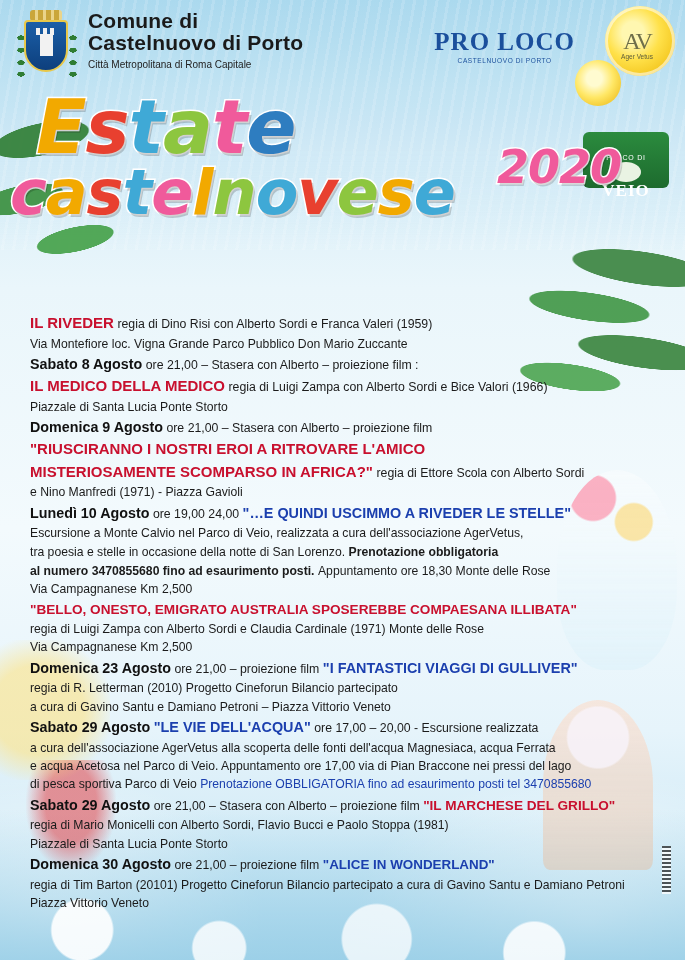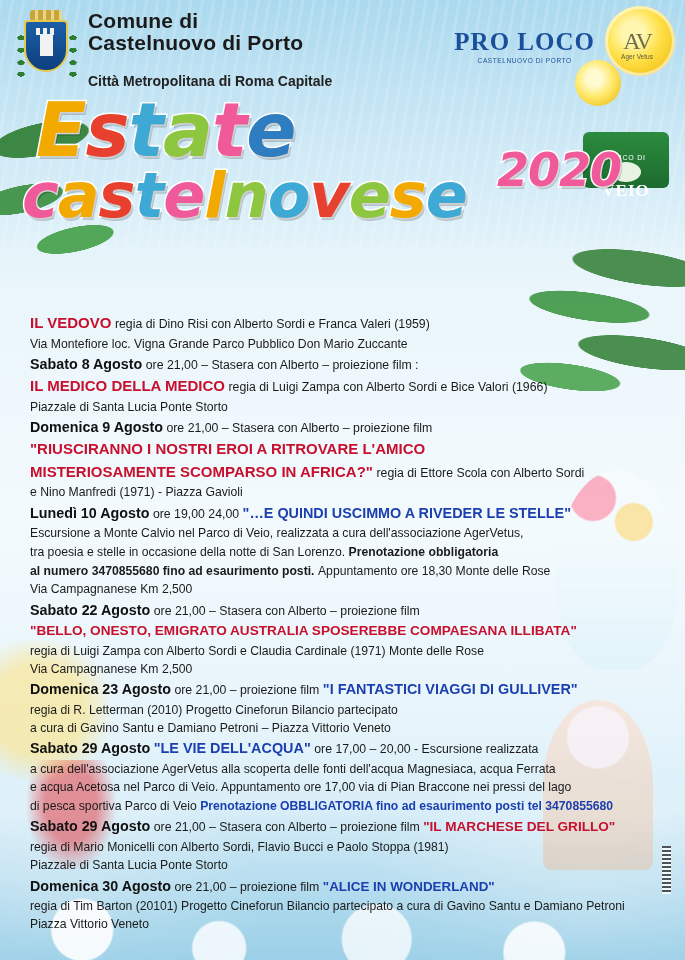--- a/index.html
+++ b/index.html
@@ -121,23 +121,23 @@
     background:radial-gradient(ellipse 6px 4px at 50% 12%, #2f7d33 0 60%, transparent 62%),
                radial-gradient(ellipse 6px 4px at 50% 38%, #2f7d33 0 60%, transparent 62%),
                radial-gradient(ellipse 6px 4px at 50% 64%, #2f7d33 0 60%, transparent 62%),
                radial-gradient(ellipse 6px 4px at 50% 88%, #2f7d33 0 60%, transparent 62%);
   }
   .crest .laurel-l { left:-2px; } .crest .laurel-r { right:-2px; }
 
   .comune { margin-left:10px; line-height:1.05; }
   .comune .l1 { font-size:21px; font-weight:bold; color:#1a1a1a; letter-spacing:.2px; }
   .comune .l2 { font-size:21px; font-weight:bold; color:#1a1a1a; letter-spacing:.2px; }
-  .comune .l3 { font-size:14px; font-weight:bold; color:#222; margin-top:20px; }
-
-  .logos { margin-left:auto; display:flex; align-items:flex-start; gap:12px; padding-top:18px; padding-right:4px; }
+  .comune .l3 { font-size:10px; font-weight:normal; color:#222; margin-top:6px; }
+
+  .logos { margin-left:auto; display:flex; align-items:flex-start; gap:32px; padding-top:18px; padding-right:4px; }
   .logo-proloco { text-align:center; }
   .logo-proloco .pl-main { font-family:"Liberation Serif", serif; font-size:25px; color:#1b4f9c; letter-spacing:1px; font-weight:bold; }
   .logo-proloco .pl-sub { font-size:6.5px; color:#1b4f9c; letter-spacing:.6px; margin-top:1px; }
   .logo-agervetus { text-align:center; width:60px; }
   .logo-agervetus .av-mark { font-family:"Liberation Serif", serif; font-size:24px; color:#6f6f4a; letter-spacing:-2px; }
   .logo-agervetus .av-sub { font-size:6.5px; color:#5c5c3c; margin-top:-2px; }
   .logo-veio {
     width:86px; height:56px; border-radius:6px;
     background:linear-gradient(180deg,#2b8b3e,#1d6b2e);
     color:#fff; text-align:center; padding-top:22px;margin-top:22px;
@@ -167,21 +167,21 @@
     position:absolute; left:497px; top:56px;
     font-family:"DejaVu Sans", sans-serif;
     font-size:46px; font-weight:bold; font-style:italic;
     color:#f05a9b;
     -webkit-text-stroke:3px #ffffff;
     paint-order:stroke fill;
     text-shadow:2px 3px 0 rgba(0,0,0,.15);
     letter-spacing:-1px;
   }
   .t-castelnovese {
-    position:absolute; left:22px; top:78px;
+    position:absolute; left:10px; top:78px;
     font-family:"DejaVu Sans", sans-serif;
     font-size:62px; font-weight:bold; font-style:italic;
     letter-spacing:-1px; line-height:1;
   }
   .t-castelnovese span {
     -webkit-text-stroke:3px #ffffff;
     paint-order:stroke fill;
     text-shadow:2px 3px 0 rgba(0,0,0,.18);
   }
 
@@ -262,21 +262,21 @@
     <div class="t-2020">2020</div>
     <div class="t-castelnovese">
       <span style="color:#f05a9b;">c</span><span style="color:#f2a900;">a</span><span style="color:#e8402f;">s</span><span style="color:#3fa9d6;">t</span><span style="color:#f05a9b;">e</span><span style="color:#f2a900;">l</span><span style="color:#8dc63f;">n</span><span style="color:#3fa9d6;">o</span><span style="color:#e8402f;">v</span><span style="color:#8dc63f;">e</span><span style="color:#f2a900;">s</span><span style="color:#3fa9d6;">e</span>
     </div>
   </div>
 
   <div class="program">
 
     <div class="evt">
       <span class="ln">
-        <span class="film-red">IL VEDOVO</span>
+        <span class="film-red">IL RIVEDER</span>
         <span class="meta">regia di Dino Risi con Alberto Sordi e Franca Valeri  (1959)</span>
       </span>
       <span class="ln sub">Via Montefiore loc. Vigna Grande  Parco Pubblico Don Mario Zuccante</span>
     </div>
 
     <div class="evt">
       <span class="ln">
         <span class="date">Sabato 8 Agosto</span>
         <span class="meta">ore 21,00 – Stasera con Alberto – proiezione film :</span>
       </span>
@@ -312,24 +312,20 @@
         <span class="sub bold">Prenotazione obbligatoria</span>
       </span>
       <span class="ln">
         <span class="sub bold">al numero 3470855680 fino ad esaurimento posti.</span>
         <span class="sub">Appuntamento ore 18,30 Monte delle Rose</span>
       </span>
       <span class="ln sub">Via Campagnanese Km 2,500</span>
     </div>
 
     <div class="evt">
-      <span class="ln">
-        <span class="date">Sabato 22 Agosto</span>
-        <span class="meta">ore 21,00 – Stasera con Alberto – proiezione film</span>
-      </span>
       <span class="ln film-red-sm">"BELLO, ONESTO, EMIGRATO AUSTRALIA SPOSEREBBE COMPAESANA ILLIBATA"</span>
       <span class="ln sub">regia di Luigi Zampa con Alberto Sordi e Claudia Cardinale (1971) Monte delle Rose</span>
       <span class="ln sub">Via Campagnanese Km 2,500</span>
     </div>
 
     <div class="evt">
       <span class="ln">
         <span class="date">Domenica 23 Agosto</span>
         <span class="meta">ore 21,00 – proiezione film</span>
         <span class="title-blue">"I FANTASTICI VIAGGI DI GULLIVER"</span>
@@ -341,21 +337,21 @@
     <div class="evt">
       <span class="ln">
         <span class="date">Sabato 29 Agosto</span>
         <span class="title-blue">"LE VIE DELL'ACQUA"</span>
         <span class="meta">ore 17,00 – 20,00  - Escursione realizzata</span>
       </span>
       <span class="ln sub">a cura dell'associazione AgerVetus alla scoperta delle fonti  dell'acqua Magnesiaca, acqua Ferrata</span>
       <span class="ln sub">e acqua Acetosa nel Parco di Veio.  Appuntamento ore 17,00 via di Pian Braccone nei pressi del lago</span>
       <span class="ln">
         <span class="sub">di pesca sportiva Parco di Veio</span>
-        <span class="sub" style="color:#1b3fae;font-weight:bold;">Prenotazione OBBLIGATORIA fino ad esaurimento posti tel 3470855680</span>
+        <span class="sub" style="color:#1b3fae;">Prenotazione OBBLIGATORIA fino ad esaurimento posti tel 3470855680</span>
       </span>
     </div>
 
     <div class="evt">
       <span class="ln">
         <span class="date">Sabato 29 Agosto</span>
         <span class="meta">ore 21,00 – Stasera con Alberto – proiezione film</span>
         <span class="film-red-sm">"IL MARCHESE DEL GRILLO"</span>
       </span>
       <span class="ln sub">regia di Mario Monicelli con Alberto Sordi, Flavio Bucci e Paolo Stoppa (1981)</span>

